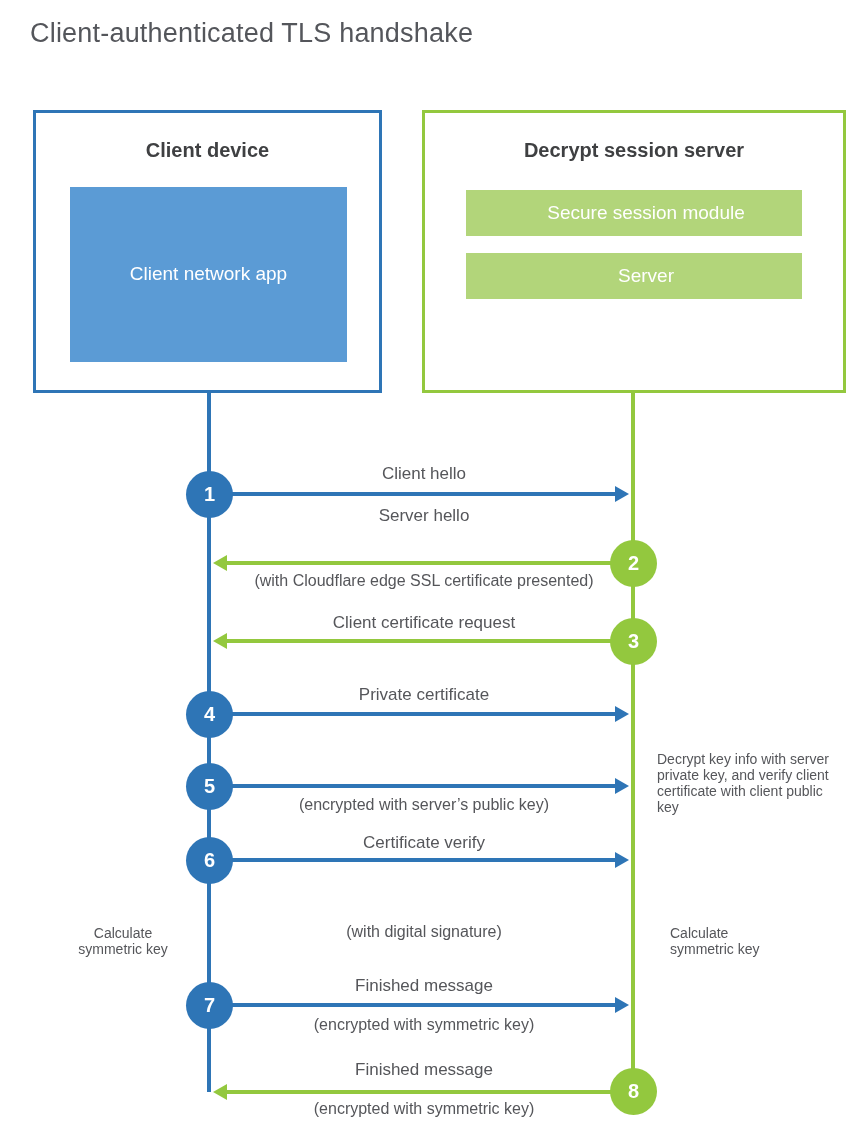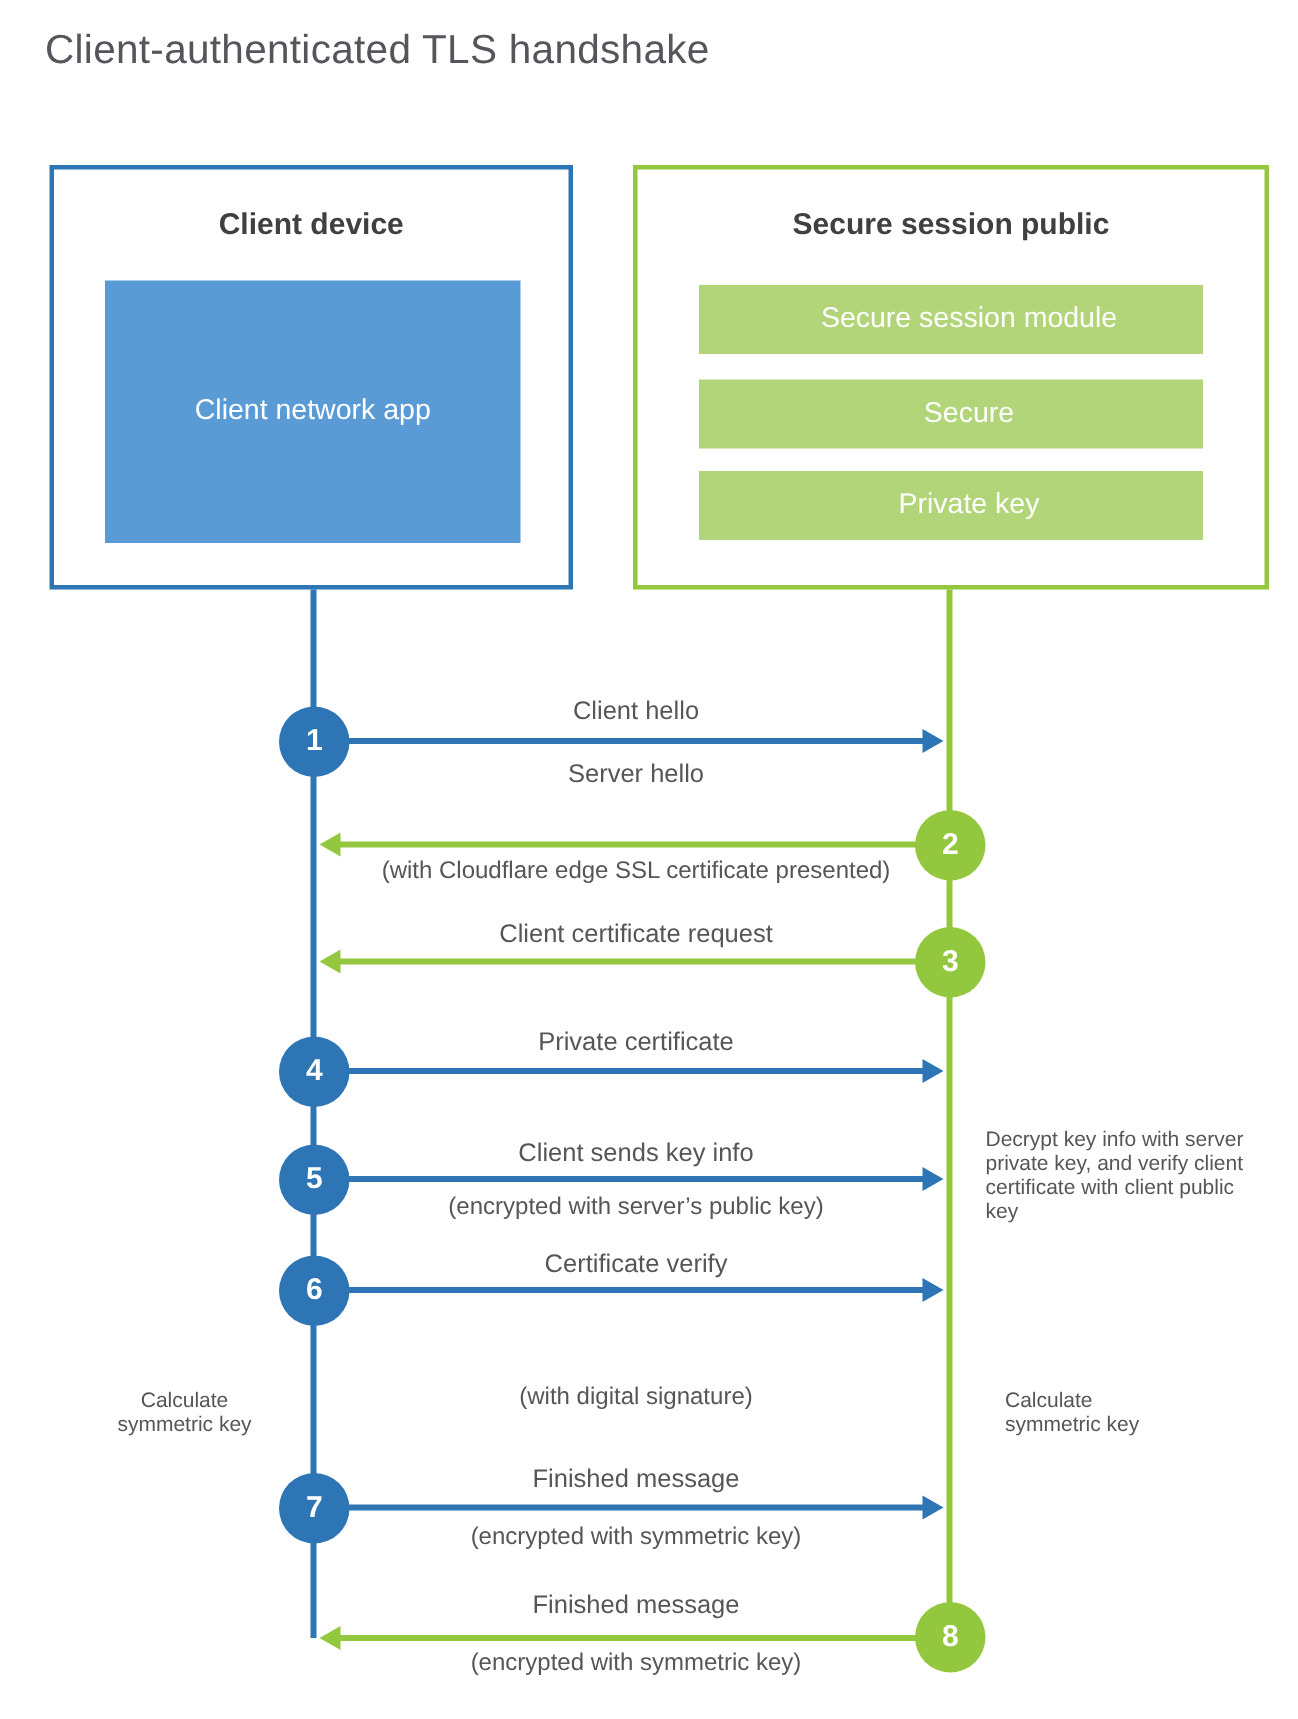--- a/index.html
+++ b/index.html
@@ -144,25 +144,24 @@
 <div class="canvas">
 
   <div class="page-title">Client-authenticated TLS handshake</div>
 
   <div class="actor-box client-box">
     <div class="actor-title">Client device</div>
   </div>
   <div class="inner-app">Client network app</div>
 
   <div class="actor-box server-box">
-    <div class="actor-title">Secure session public</div>
+    <div class="actor-title">Decrypt session server</div>
   </div>
   <div class="module-bar" style="top:190px;">Secure session module</div>
-  <div class="module-bar" style="top:253px;">Secure</div>
-  <div class="module-bar" style="top:314px;">Private key</div>
+  <div class="module-bar" style="top:253px;">Server</div>
 
   <div class="lifeline blue"></div>
   <div class="lifeline green"></div>
 
   <div class="msg-label" style="top:464px;">Client hello</div>
   <div class="arrow blue right" style="left:232px; top:492px; width:384px;">
       <span class="head"></span>
     </div>
   <div class="circle blue" style="left:186px; top:471px;">1</div>
 
@@ -178,21 +177,20 @@
       <span class="head"></span>
     </div>
   <div class="circle green" style="left:610px; top:618px;">3</div>
 
   <div class="msg-label" style="top:685px;">Private certificate</div>
   <div class="arrow blue right" style="left:232px; top:712px; width:384px;">
       <span class="head"></span>
     </div>
   <div class="circle blue" style="left:186px; top:691px;">4</div>
 
-  <div class="msg-label" style="top:759px;">Client sends key info</div>
   <div class="arrow blue right" style="left:232px; top:784px; width:384px;">
       <span class="head"></span>
     </div>
   <div class="msg-sublabel" style="top:796px;">(encrypted with server’s public key)</div>
   <div class="circle blue" style="left:186px; top:763px;">5</div>
 
   <div class="msg-label" style="top:833px;">Certificate verify</div>
   <div class="arrow blue right" style="left:232px; top:858px; width:384px;">
       <span class="head"></span>
     </div>

